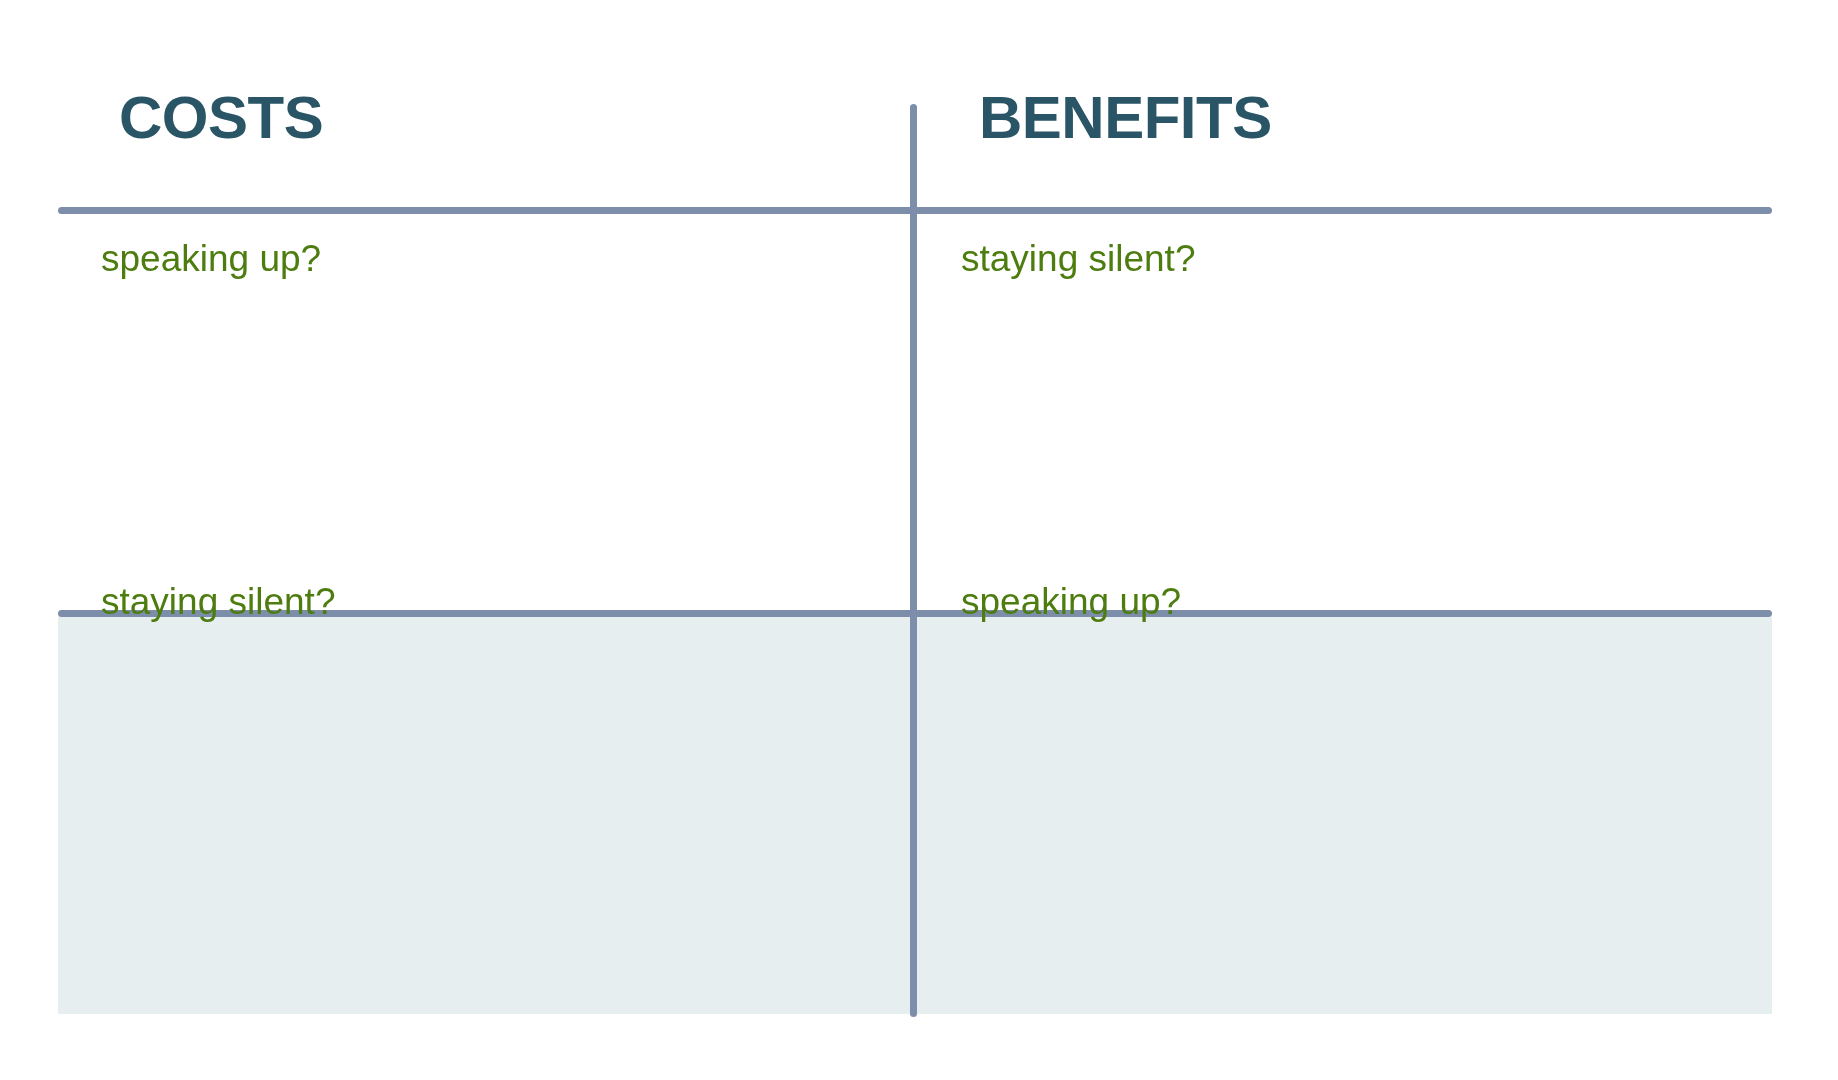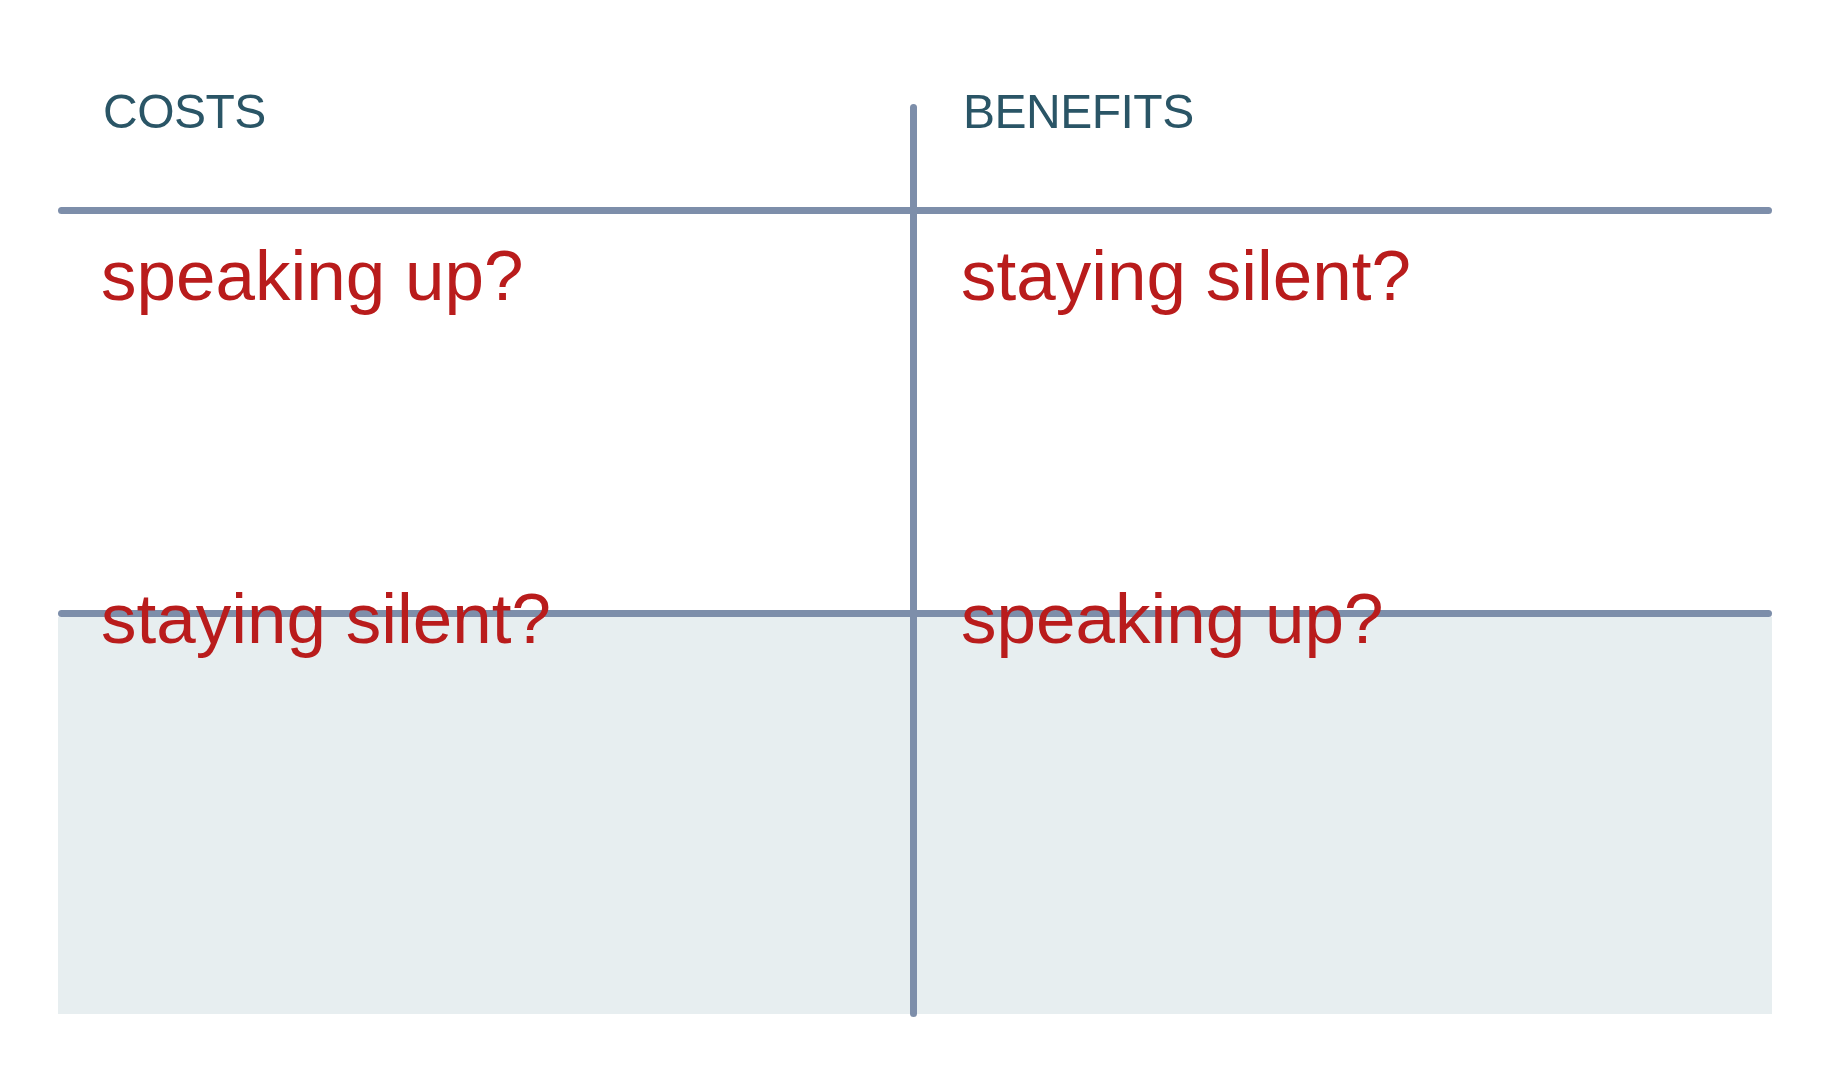--- a/index.html
+++ b/index.html
@@ -50,36 +50,37 @@
     left: 58px;
     top: 617px;
     width: 1714px;
     height: 397px;
     background: #e7eef0;
   }
 
   
   .col-header {
     position: absolute;
-    font-size: 48px;
-    font-weight: 400;
+    font-size: 60px;
+    font-weight: 700;
     letter-spacing: -0.5px;
     color: #2a5566;
     line-height: 1;
     white-space: nowrap;
+    margin-left: 16px;
   }
   #header-costs    { left: 103px; top: 88px; }
   #header-benefits { left: 963px; top: 88px; text-align: center; }
 
   
   .cell-text {
     position: absolute;
-    font-size: 71px;
+    font-size: 37px;
     font-weight: 400;
-    color: #b91c1c;
+    color: #4d7c0f;
     line-height: 1;
     white-space: nowrap;
     text-align: right;
   }
   #cell-costs-top      { left: 101px; top: 240px; }
   #cell-benefits-top   { left: 961px; top: 240px; }
   #cell-costs-bottom   { left: 101px; top: 583px; }
   #cell-benefits-bottom{ left: 961px; top: 583px; }
   
   #cell-costs-bottom,

